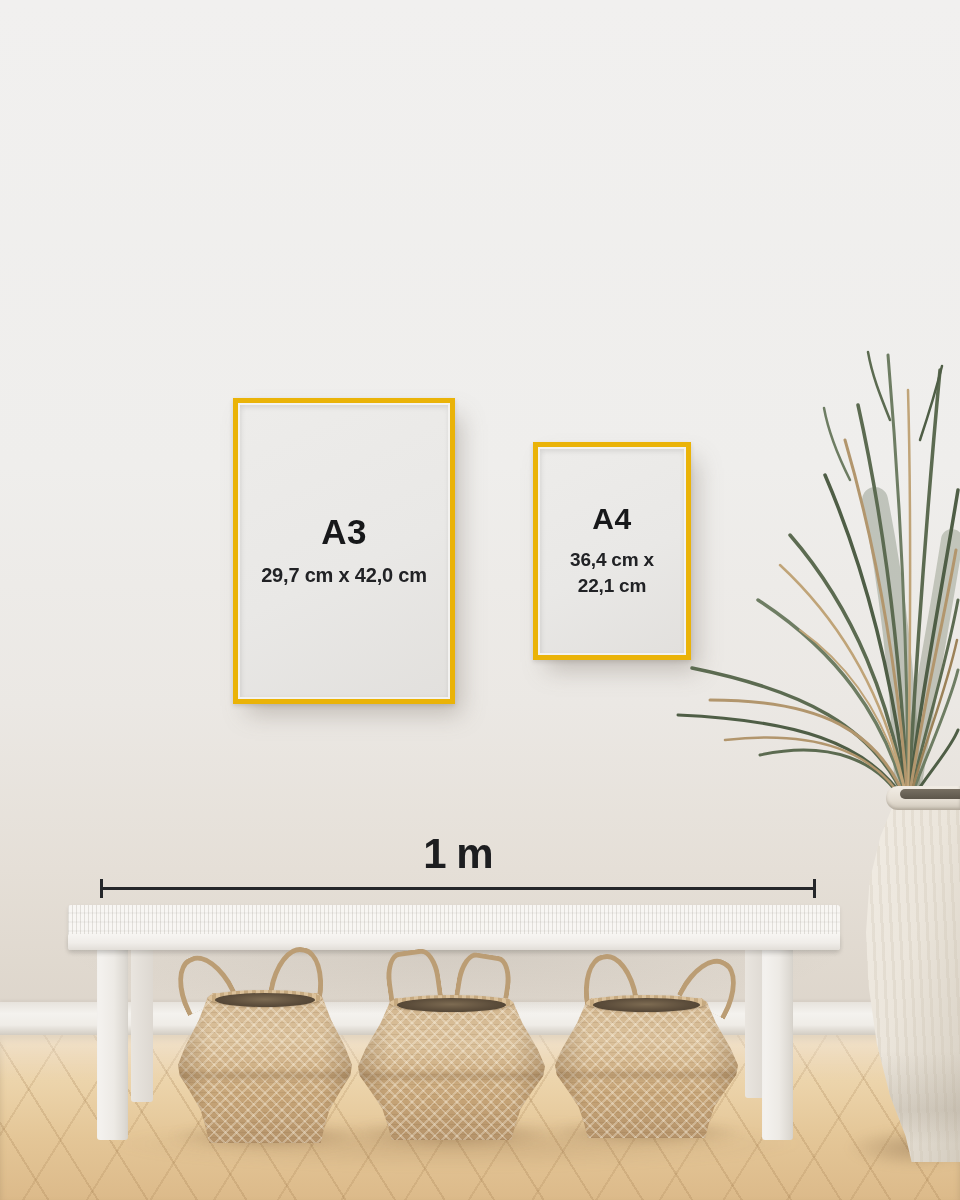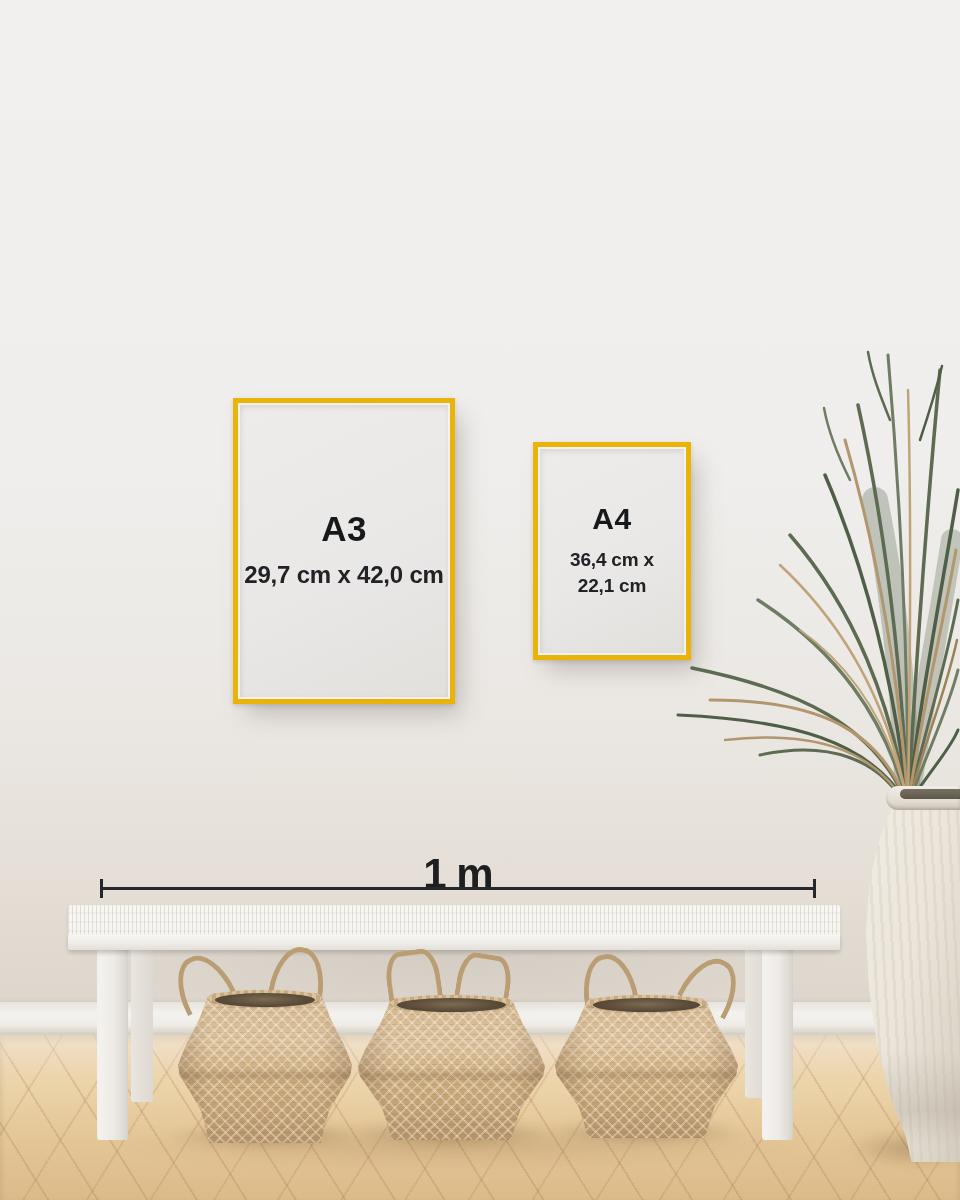--- a/index.html
+++ b/index.html
@@ -42,27 +42,27 @@
     background:linear-gradient(155deg,#edecea 0%,#e9e8e6 55%,#e2e0dd 100%);
     box-shadow:inset 0 3px 5px rgba(0,0,0,0.07), inset 3px 0 4px rgba(0,0,0,0.03);
     display:flex;flex-direction:column;align-items:center;justify-content:center;text-align:center;
   }
   .frame-a3{left:233px;top:398px;width:222px;height:306px;}
   .frame-a4{left:489px;top:442px;width:158px;height:218px;margin-left:44px;}
   .frame-label{font-weight:700;color:#17181a;letter-spacing:0.5px;line-height:1;}
   .frame-a3 .frame-label{font-size:35px;}
   .frame-a4 .frame-label{font-size:30px;}
   .frame-dims{font-weight:700;color:#212225;margin-top:13px;line-height:1.32;letter-spacing:-0.2px;}
-  .frame-a3 .frame-dims{font-size:24px;}
+  .frame-a3 .frame-dims{font-size:20px;}
   .frame-a4 .frame-dims{font-size:19px;}
 
   
   .scale-label{
     position:absolute;left:102px;top:830px;width:712px;text-align:center;
-    font-size:42px;font-weight:600;color:#1d1e20;letter-spacing:-1px;margin-top:20px;
+    font-size:42px;font-weight:600;color:#1d1e20;letter-spacing:-1px;
   }
   .scale-line{position:absolute;left:102px;top:887px;width:712px;height:3px;background:#25272a;}
   .scale-tick-left{position:absolute;left:100px;top:879px;width:3px;height:19px;background:#25272a;}
   .scale-tick-right{position:absolute;left:813px;top:879px;width:3px;height:19px;background:#25272a;}
 
   
   .bench-wall-shadow{
     position:absolute;left:60px;top:948px;width:790px;height:70px;
     background:radial-gradient(ellipse at 50% 0%,rgba(115,105,95,0.12),rgba(115,105,95,0) 70%);
   }

